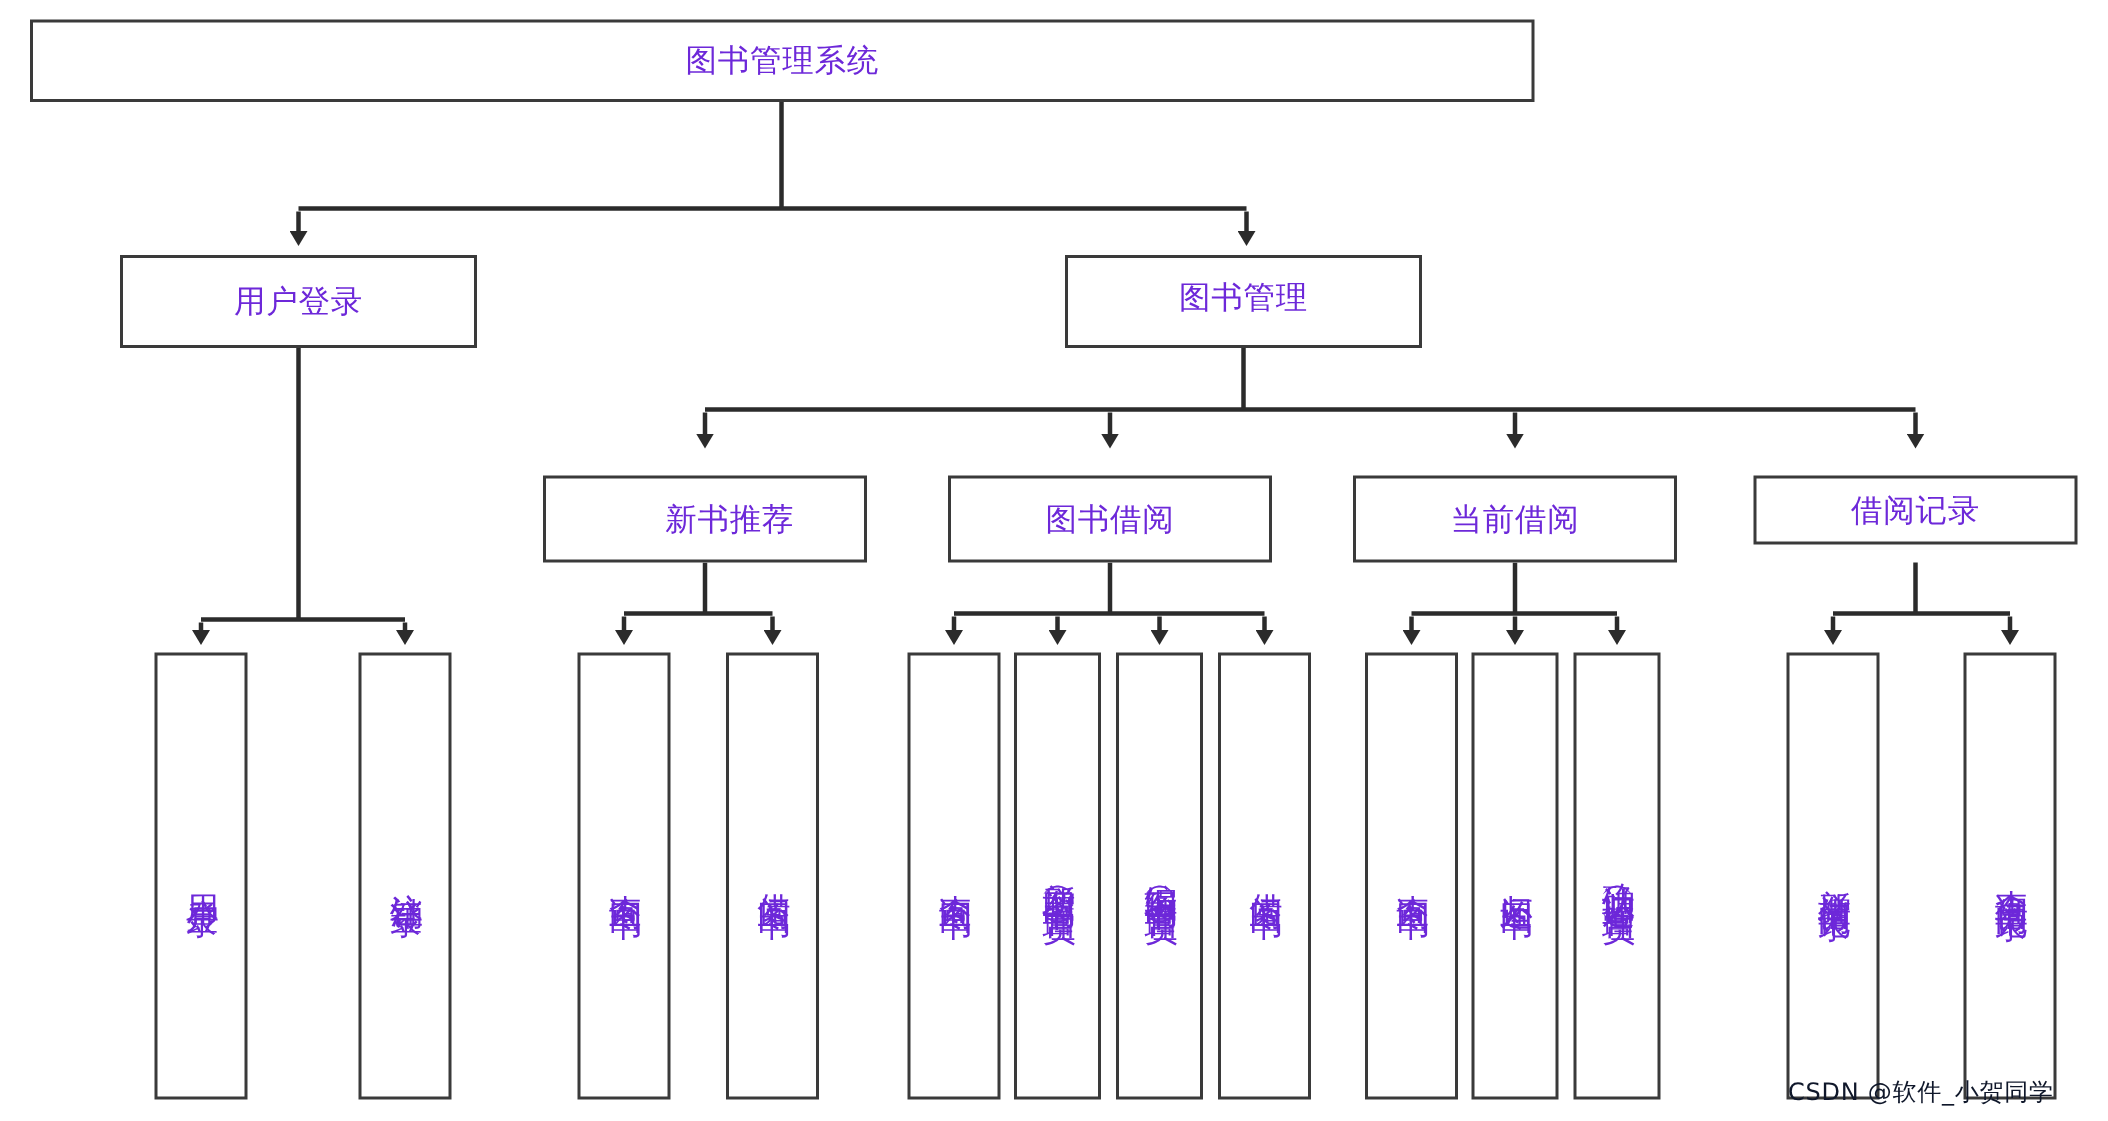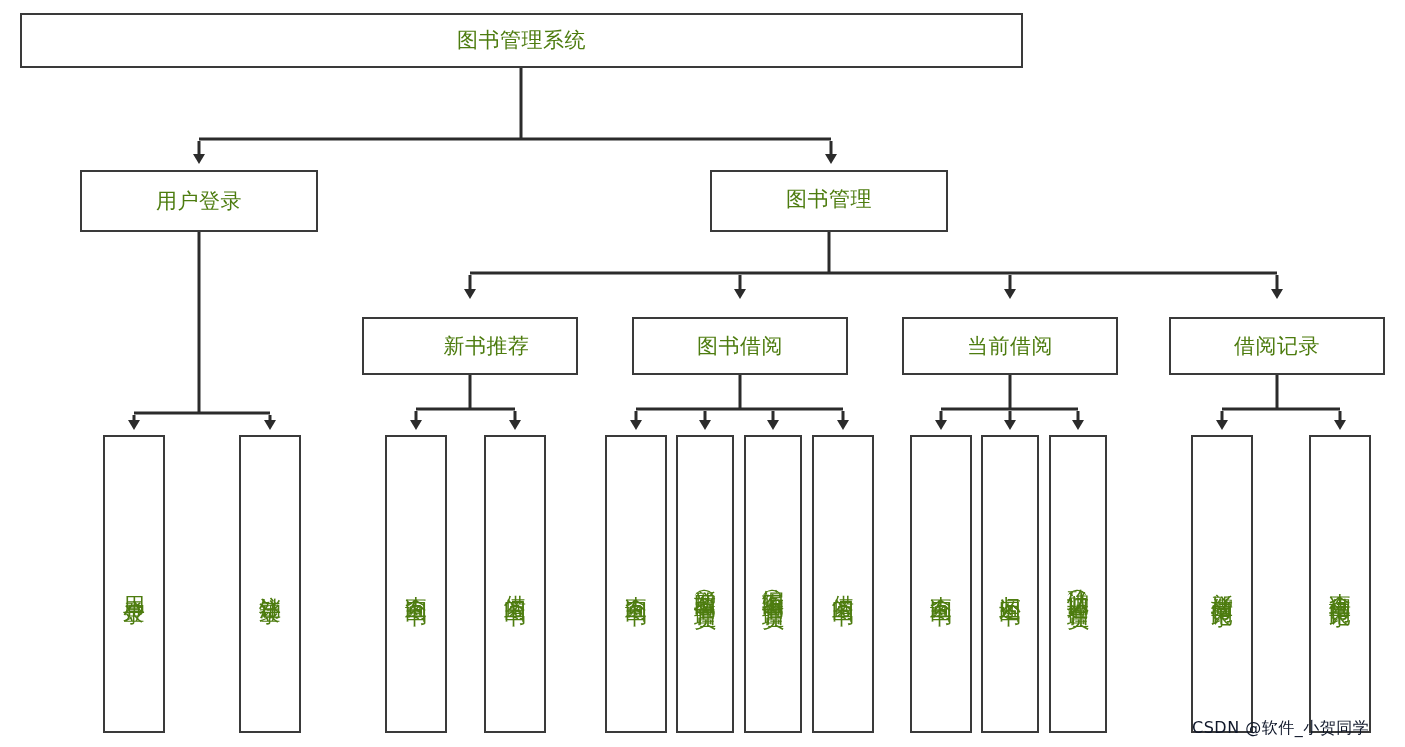--- a/index.html
+++ b/index.html
@@ -27,21 +27,21 @@
     position: absolute;
     box-sizing: border-box;
     background: #ffffff;
     border: 2.5px solid #3a3a3a;
     display: flex;
     align-items: center;
     justify-content: center;
     z-index: 2;
   }
   .node .lbl {
-    color: #4d7c0f;
+    color: #6d28d9;
     text-align: left;
     line-height: 1.28;
     white-space: pre;
   }
   .h-node .lbl {
     font-size: 21px;
     letter-spacing: 0.5px;
   }
   .v-node {
     align-items: center;
@@ -135,21 +135,21 @@
   </div>
 
   <div class="node h-node" style="left:632px; top:317px; width:216px; height:58px;">
     <span class="lbl">图书借阅</span>
   </div>
 
   <div class="node h-node" style="left:902px; top:317px; width:216px; height:58px;">
     <span class="lbl">当前借阅</span>
   </div>
 
-  <div class="node h-node" style="left:1169px; top:317px; width:216px; height:58px;">
+  <div class="node h-node" style="left:1169px; top:317px; width:216px; height:46px;">
     <span class="lbl">借阅记录</span>
   </div>
 
   <div class="node v-node" style="left:103px; top:435px; width:62px; height:298px;">
     <span class="lbl">用户登录</span>
   </div>
 
   <div class="node v-node" style="left:239px; top:435px; width:62px; height:298px;">
     <span class="lbl">注销登录</span>
   </div>

